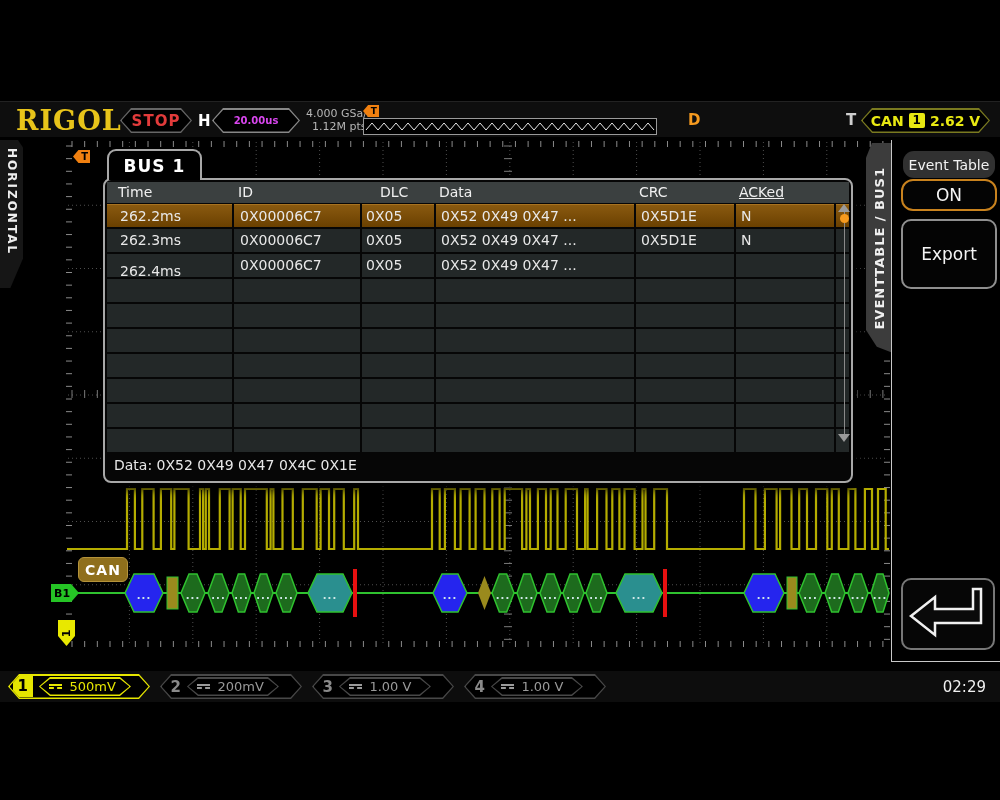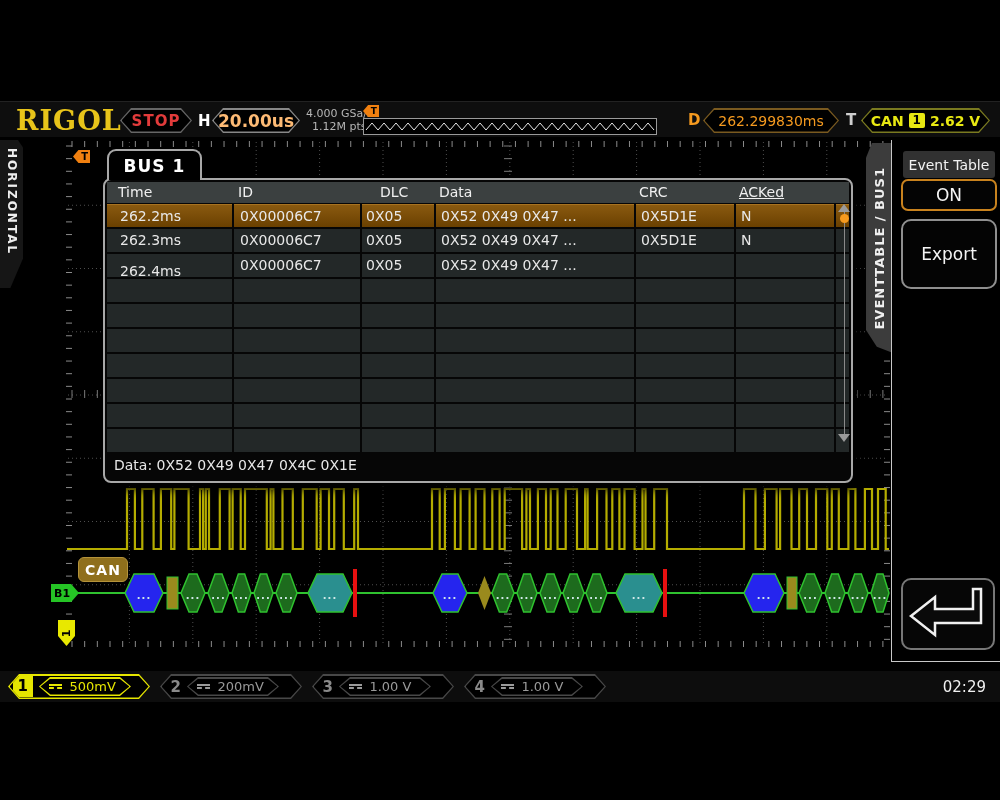--- a/index.html
+++ b/index.html
@@ -14,21 +14,21 @@
   .hexwrap{position:absolute}
   .hx-bg{position:absolute;inset:0;background:var(--bc,#777);
      clip-path:polygon(11px 0,calc(100% - 11px) 0,100% 50%,calc(100% - 11px) 100%,11px 100%,0 50%)}
   .hx-in{position:absolute;inset:1.5px;background:#000;
      clip-path:polygon(10px 0,calc(100% - 10px) 0,100% 50%,calc(100% - 10px) 100%,10px 100%,0 50%);
      display:flex;align-items:center;justify-content:center;gap:5px;white-space:nowrap}
   #stop-hex{left:120px;top:6px;width:72px;height:25px;--bc:#666}
   #stop-hex .hx-in{color:#e23b3b;font-weight:bold;font-size:15px;letter-spacing:1px}
   #h-label{position:absolute;left:198px;top:10px;color:#fff;font-weight:bold;font-size:15px}
   #tb-hex{left:212px;top:6px;width:88px;height:25px;--bc:#888}
-  #tb-hex .hx-in{color:#fdba74;font-weight:bold;font-size:17px}
+  #tb-hex .hx-in{color:#d946ef;font-weight:bold;font-size:10px}
   #srate{position:absolute;left:306px;top:5px;color:#b5b5b5;font-size:11px;line-height:13px;text-align:center}
   #d-label{position:absolute;left:688px;top:9px;color:#f59a1f;font-weight:bold;font-size:15px}
   #d-hex{left:703px;top:6px;width:136px;height:25px;--bc:#7a5a20}
   #d-hex .hx-in{color:#f59a1f;font-size:14px}
   #t-label{position:absolute;left:846px;top:9px;color:#cfcfcf;font-weight:bold;font-size:15px}
   #trig-hex{left:861px;top:6px;width:129px;height:25px;--bc:#7a7a20}
   #trig-hex .hx-in{color:#e8e812;font-size:14px;font-weight:bold}
   .src-badge{display:inline-block;background:#e8e812;color:#000;font-size:12px;font-weight:bold;
      padding:0 4px;border-radius:2px;line-height:15px}
   #preview{position:absolute;left:363px;top:16px;width:294px;height:17px;border:1px solid #9a9a9a;background:#000}
@@ -78,23 +78,23 @@
 
   
   #side-strip{position:absolute;left:866px;top:143px;width:27px;height:210px;background:#3c3c3c;
      clip-path:polygon(22% 0,100% 0,100% 100%,40% 97%,0 89%,0 7%);
      filter:drop-shadow(-1.5px 0 0 #d8d8d8);display:flex;align-items:center;justify-content:center}
   #side-strip span{writing-mode:vertical-rl;transform:rotate(180deg);color:#f0f0f0;
      font-size:13px;font-weight:bold;letter-spacing:1px;white-space:nowrap}
   #menu-panel{position:absolute;left:891px;top:140px;width:109px;height:522px;background:#000;
      border-left:1px solid #c8c8c8;border-bottom:1px solid #c8c8c8}
   #menu-title{position:absolute;left:11px;top:11px;width:92px;height:27px;background:#313131;
-     border-radius:3px;color:#f2f2f2;font-size:14px;display:flex;align-items:center;justify-content:center}
+     border-radius:11px;color:#f2f2f2;font-size:14px;display:flex;align-items:center;justify-content:center}
   #btn-on{position:absolute;left:9px;top:39px;width:96px;height:32px;background:#040404;
-     border:2px solid #c8821e;border-radius:7px;color:#f5f5f5;font-size:17px;
+     border:2px solid #c8821e;border-radius:12px;color:#f5f5f5;font-size:17px;
      display:flex;align-items:center;justify-content:center}
   #btn-export{position:absolute;left:9px;top:79px;width:96px;height:70px;background:#040404;
      border:2px solid #8f8f8f;border-radius:10px;color:#f5f5f5;font-size:17px;
      display:flex;align-items:center;justify-content:center}
   #btn-return{position:absolute;left:9px;top:438px;width:94px;height:72px;background:#060606;
      border:2px solid #777;border-radius:10px;display:flex;align-items:center;justify-content:center}
 
   
   #botbar{position:absolute;left:0;top:671px;width:1000px;height:31px;background:#0d0d0d}
   .chan{position:absolute;top:3px;width:142px;height:25px}
@@ -129,24 +129,20 @@
       <div>4.000 GSa/s</div>
       <div>1.12M pts</div>
     </div>
     <div id="tmark-top" class="tmark">T</div>
     <div id="preview">
       <svg id="preview-svg" width="292" height="15">
           <path d="M2 11 L8 4 L14 11 L20 4 L26 11 L32 4 L38 11 L44 4 L50 11 L56 4 L62 11 L68 4 L74 11 L80 4 L86 11 L92 4 L98 11 L104 4 L110 11 L116 4 L122 11 L128 4 L134 11 L140 4 L146 11 L152 4 L158 11 L164 4 L170 11 L176 4 L182 11 L188 4 L194 11 L200 4 L206 11 L212 4 L218 11 L224 4 L230 11 L236 4 L242 11 L248 4 L254 11 L260 4 L266 11 L272 4 L278 11 L284 4 L290 11" fill="none" stroke="#e8e8e8" stroke-width="1"></path>
         </svg>
     </div>
     <div id="d-label">D</div>
-    <div id="d-hex" class="hexwrap">
-      <div class="hx-bg"></div>
-        <div class="hx-in">262.299830ms</div>
-    </div>
     <div id="t-label">T</div>
     <div id="trig-hex" class="hexwrap">
       <div class="hx-bg"></div>
       <div class="hx-in">
         <span>CAN</span>
         <span class="src-badge">1</span>
         <span>2.62 V</span>
       </div>
     </div>
   </div>

